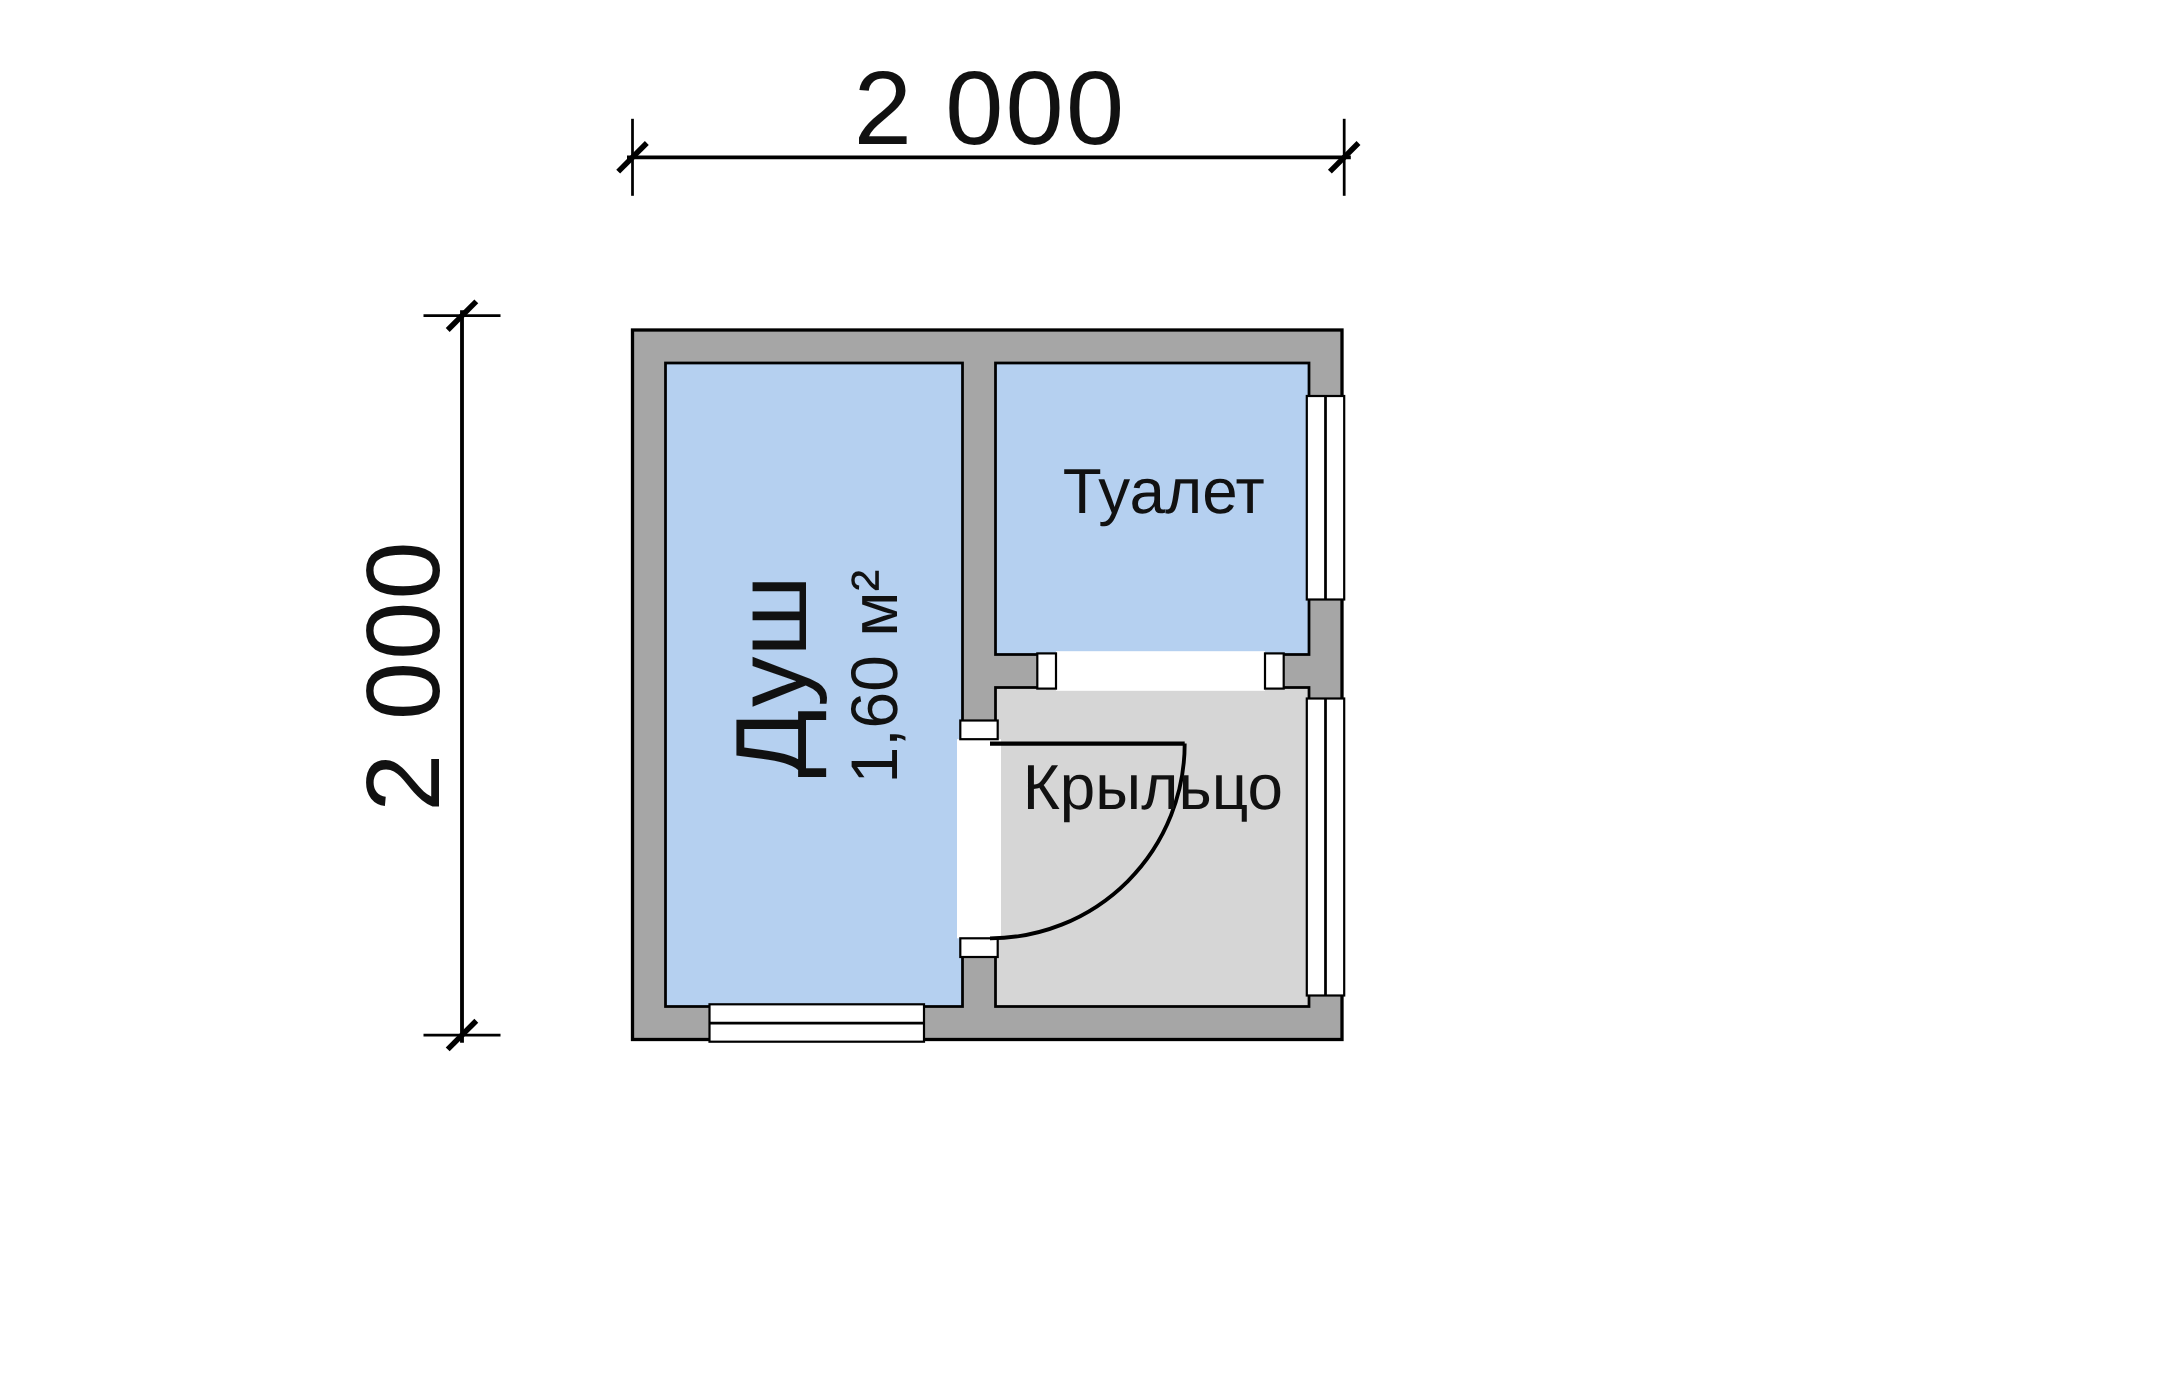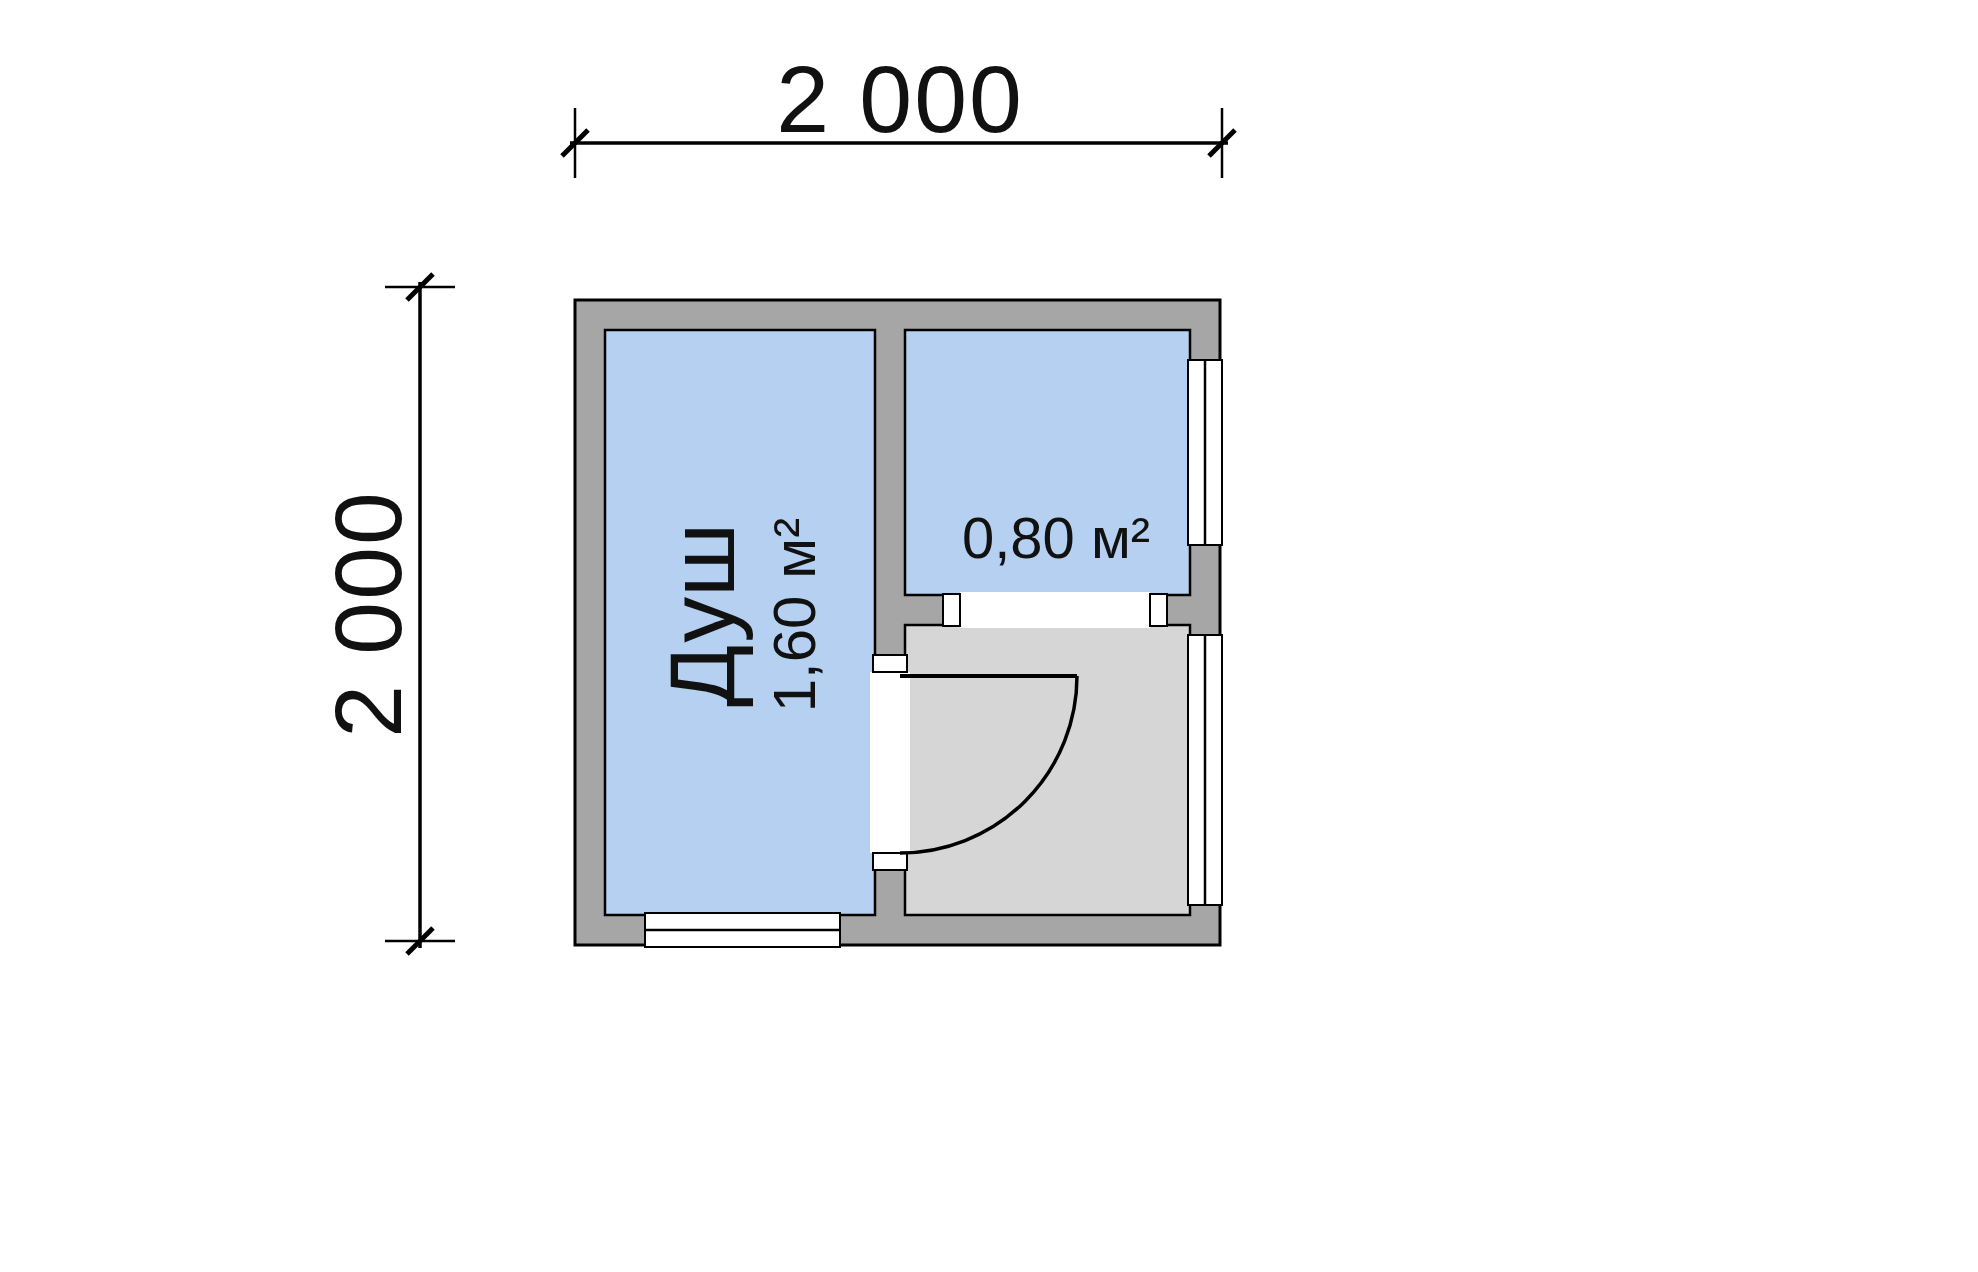--- a/index.html
+++ b/index.html
@@ -87,18 +87,19 @@
   </svg>
 
   <div class="label dim-top-label">2 000</div>
 
   <div class="label dim-label rot" style="left: 368px; top: 614px;">2 000</div>
 
   <div class="label shower-name rot" style="left: 702px; top: 615px;">Душ</div>
 
   <div class="label shower-area rot" style="left: 795px; top: 615px;">1,60 м²</div>
 
+  <div class="label room-name centered" style="left: 1058px; top: 447px;">Туалет</div>
 
-  <div class="label room-area centered" style="left: 1056px; top: 538px;">0,80 м²</div>
 
+  <div class="label room-name centered" style="left: 1048px; top: 716px;">Крыльцо</div>
 
 
 </div>
 
 </body></html>

